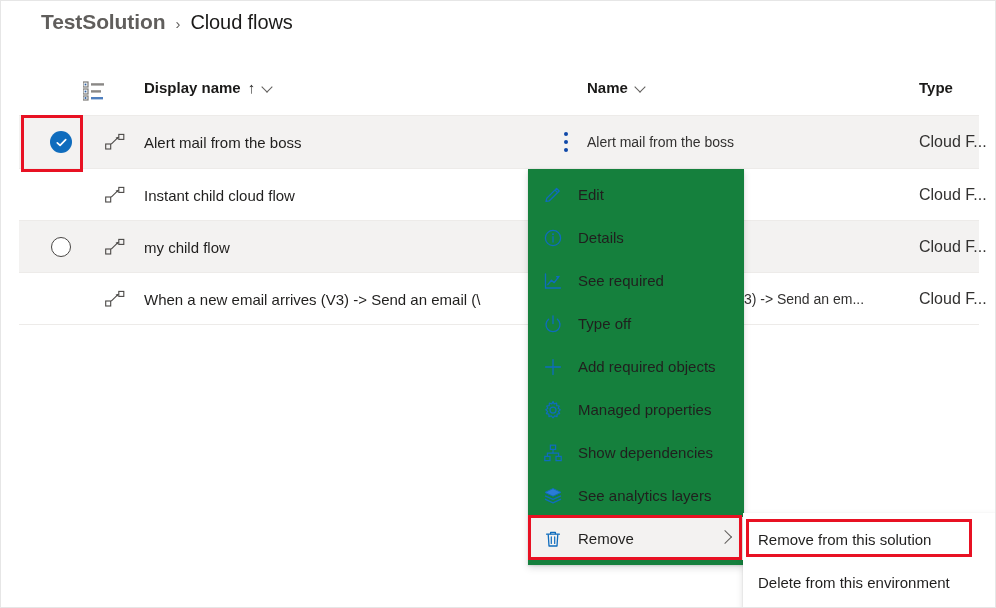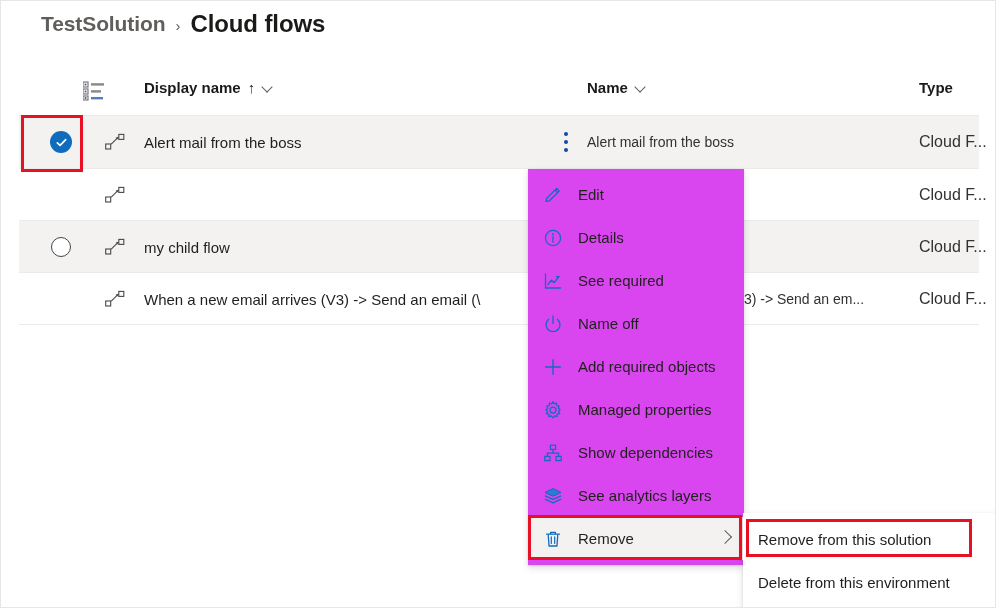--- a/index.html
+++ b/index.html
@@ -40,23 +40,23 @@
     font-weight: 700;
     letter-spacing: -0.1px;
   }
   .bc-sep {
     font-size: 15px;
     color: #605e5c;
     font-weight: 400;
     padding-top: 3px;
   }
   .bc-current {
-    font-size: 24px;
+    font-size: 20px;
     color: #1b1a19;
-    font-weight: 700;
+    font-weight: 400;
     letter-spacing: -0.1px;
   }
 
   
   .grid-header {
     position: absolute;
     left: 18px;
     top: 70px;
     right: 18px;
     height: 44px;
@@ -217,21 +217,21 @@
     border-radius: 50%;
     background: #0f48a8;
   }
 
   
   .ctx-menu {
     position: absolute;
     left: 527px;
     top: 168px;
     width: 216px;
-    background: #d946ef;
+    background: #15803d;
     box-shadow: 0 3.2px 7.2px rgba(0,0,0,.132), 0 0.6px 1.8px rgba(0,0,0,.108);
     padding: 4px 0 5px 0;
     box-sizing: border-box;
   }
   .ctx-item {
     position: relative;
     height: 43px;
     display: flex;
     align-items: center;
     padding-left: 14px;
@@ -367,20 +367,21 @@
   <div class="row" style="top:168px;">
     <span class="sel-cell"></span>
     <span class="flow-icon">
       <svg width="20" height="18" viewBox="0 0 20 18">
         <rect x="0.7" y="11" width="5" height="5" fill="none" stroke="#4a4846" stroke-width="1.1"></rect>
         <rect x="13.8" y="1.4" width="5" height="5" fill="none" stroke="#4a4846" stroke-width="1.1"></rect>
         <path d="M6.2 11.2 L13.4 4.2" fill="none" stroke="#4a4846" stroke-width="1.1"></path>
         <path d="M13.6 4.0 L10.6 4.6 L12.2 6.4 Z" fill="#4a4846"></path>
       </svg>
     </span>
+    <span class="cell-display">Instant child cloud flow</span>
     <span class="cell-type">Cloud F...</span>
   </div>
   <div class="row-sep" style="top:219px;"></div>
 
   <div class="row alt" style="top:220px;">
     <span class="sel-cell">
       <span class="check-off"></span>
     </span>
     <span class="flow-icon">
       <svg width="20" height="18" viewBox="0 0 20 18">
@@ -445,21 +446,21 @@
       <span>See required</span>
     </div>
 
     <div class="ctx-item">
       <span class="ctx-ico">
         <svg width="20" height="20" viewBox="0 0 20 20">
           <path d="M5.6 5.2 A7 7 0 1 0 14.4 5.2" fill="none" stroke="#0f6cbd" stroke-width="1.35" stroke-linecap="round"></path>
           <path d="M10 2 L10 9.6" fill="none" stroke="#0f6cbd" stroke-width="1.35" stroke-linecap="round"></path>
         </svg>
       </span>
-      <span>Name off</span>
+      <span>Type off</span>
     </div>
 
     <div class="ctx-item">
       <span class="ctx-ico">
         <svg width="20" height="20" viewBox="0 0 20 20">
           <path d="M10 2.6 L10 17.4 M2.6 10 L17.4 10" fill="none" stroke="#0f6cbd" stroke-width="1.35" stroke-linecap="round"></path>
         </svg>
       </span>
       <span>Add required objects</span>
     </div>

